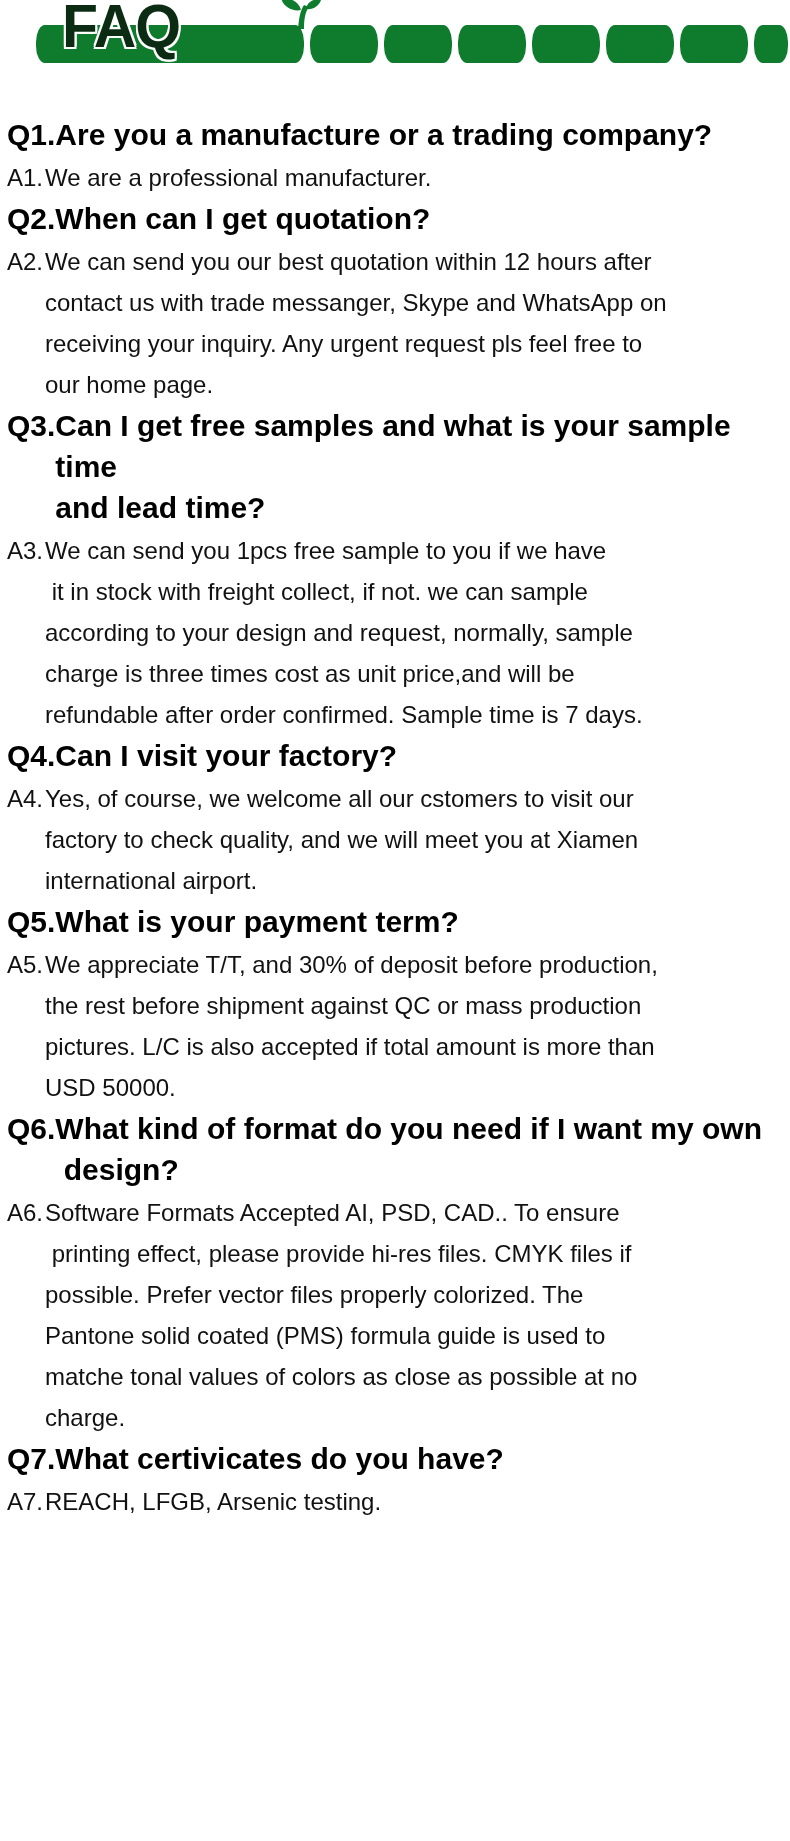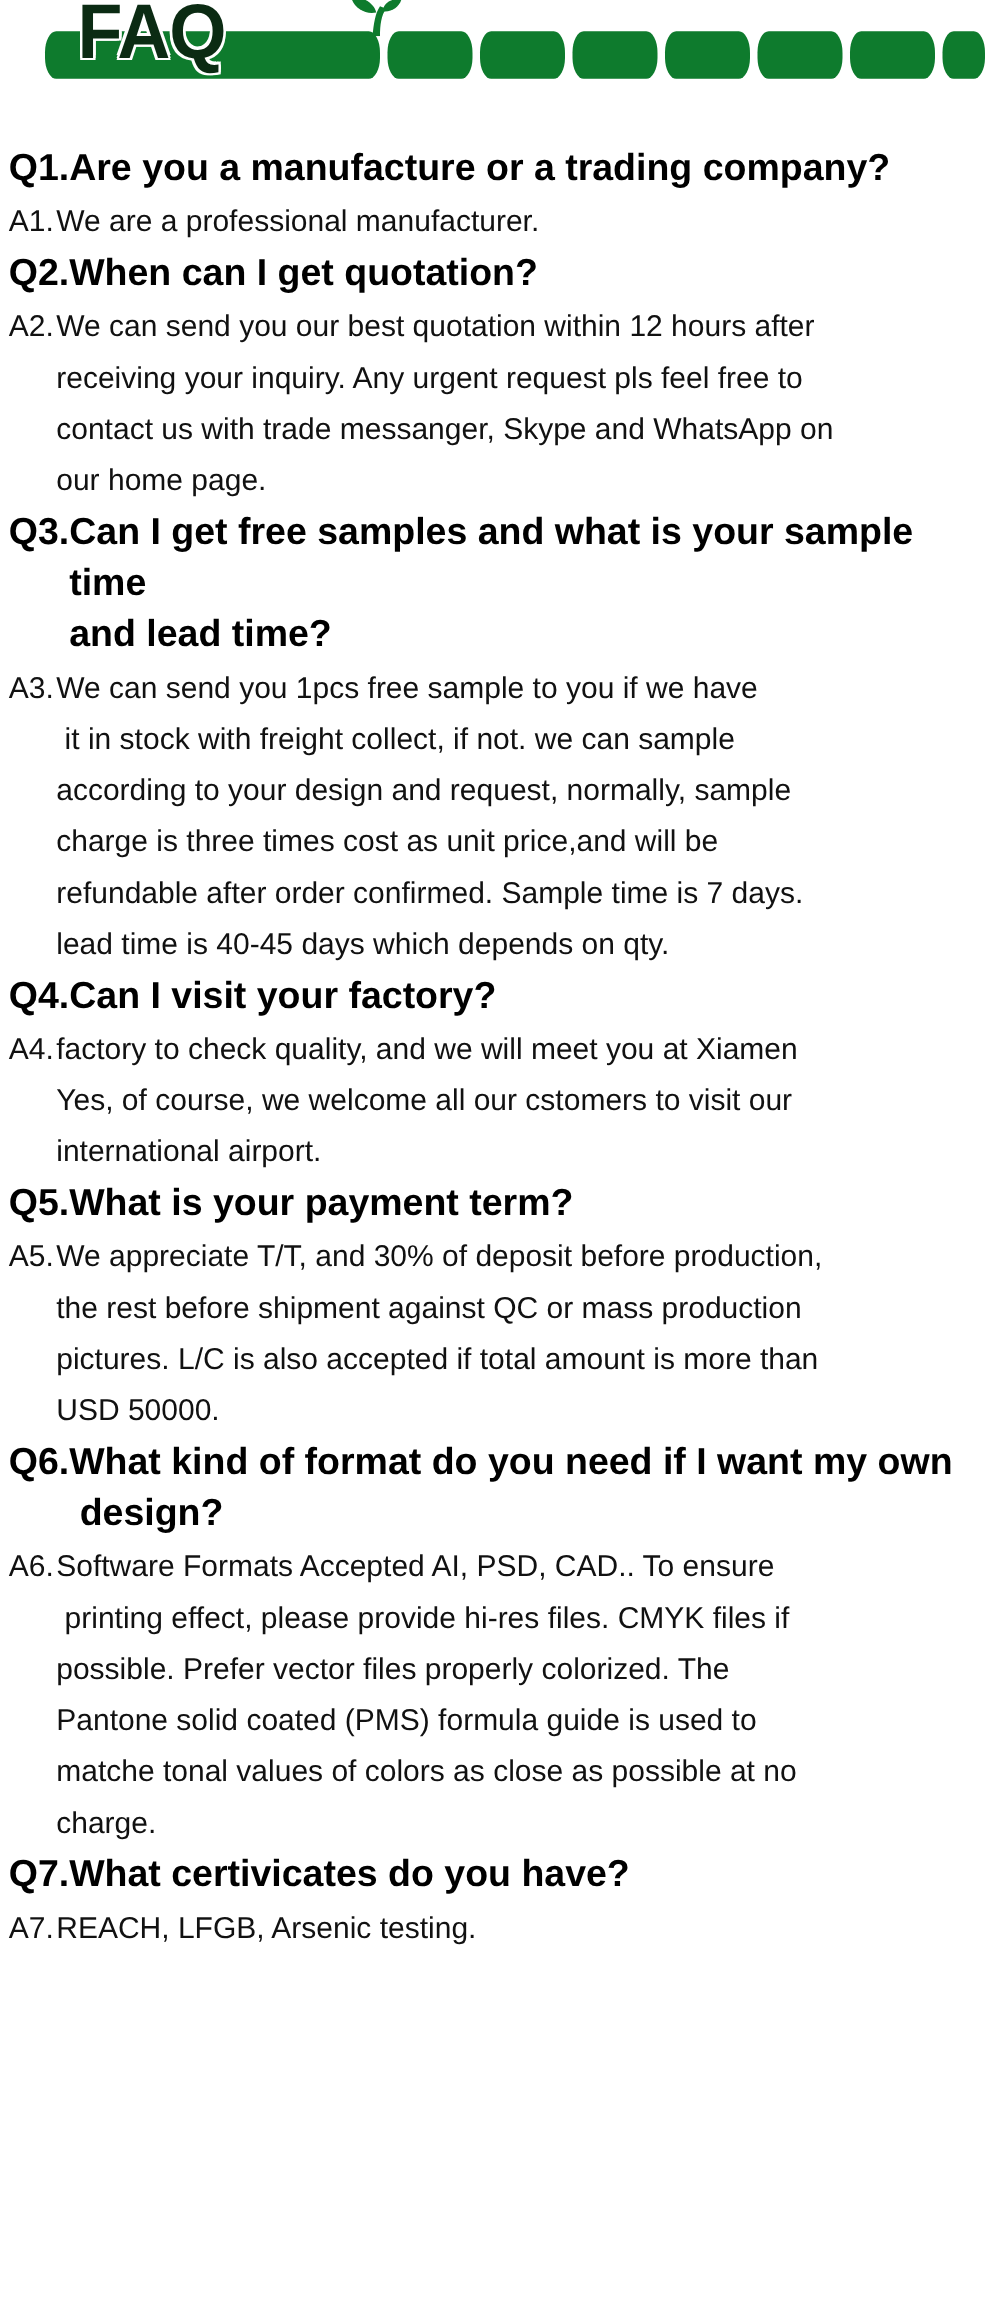--- a/index.html
+++ b/index.html
@@ -80,22 +80,22 @@
     <div class="q">
       <span class="lbl">Q2.</span>
       <div class="lines">
         <div class="line">When can I get quotation?</div>
       </div>
     </div>
     <div class="a">
       <span class="lbl">A2.</span>
       <div class="lines">
         <div class="line">We can send you our best quotation within 12 hours after</div>
+        <div class="line">contact us with trade messanger, Skype and WhatsApp on</div>
         <div class="line">receiving your inquiry. Any urgent request pls feel free to</div>
-        <div class="line">contact us with trade messanger, Skype and WhatsApp on</div>
         <div class="line">our home page.</div>
       </div>
     </div>
   </section>
 
   <section class="qa">
     <div class="q">
       <span class="lbl">Q3.</span>
       <div class="lines">
         <div class="line">Can I get free samples and what is your sample time</div>
@@ -103,37 +103,36 @@
       </div>
     </div>
     <div class="a">
       <span class="lbl">A3.</span>
       <div class="lines">
         <div class="line">We can send you 1pcs free sample to you if we have</div>
         <div class="line"> it in stock with freight collect, if not. we can sample</div>
         <div class="line">according to your design and request, normally, sample</div>
         <div class="line">charge is three times cost as unit price,and will be</div>
         <div class="line">refundable after order confirmed. Sample time is 7 days.</div>
-        <div class="line">lead time is 40-45 days which depends on qty.</div>
       </div>
     </div>
   </section>
 
   <section class="qa">
     <div class="q">
       <span class="lbl">Q4.</span>
       <div class="lines">
         <div class="line">Can I visit your factory?</div>
       </div>
     </div>
     <div class="a">
       <span class="lbl">A4.</span>
       <div class="lines">
+        <div class="line">Yes, of course, we welcome all our cstomers to visit our</div>
         <div class="line">factory to check quality, and we will meet you at Xiamen</div>
-        <div class="line">Yes, of course, we welcome all our cstomers to visit our</div>
         <div class="line">international airport.</div>
       </div>
     </div>
   </section>
 
   <section class="qa">
     <div class="q">
       <span class="lbl">Q5.</span>
       <div class="lines">
         <div class="line">What is your payment term?</div>

